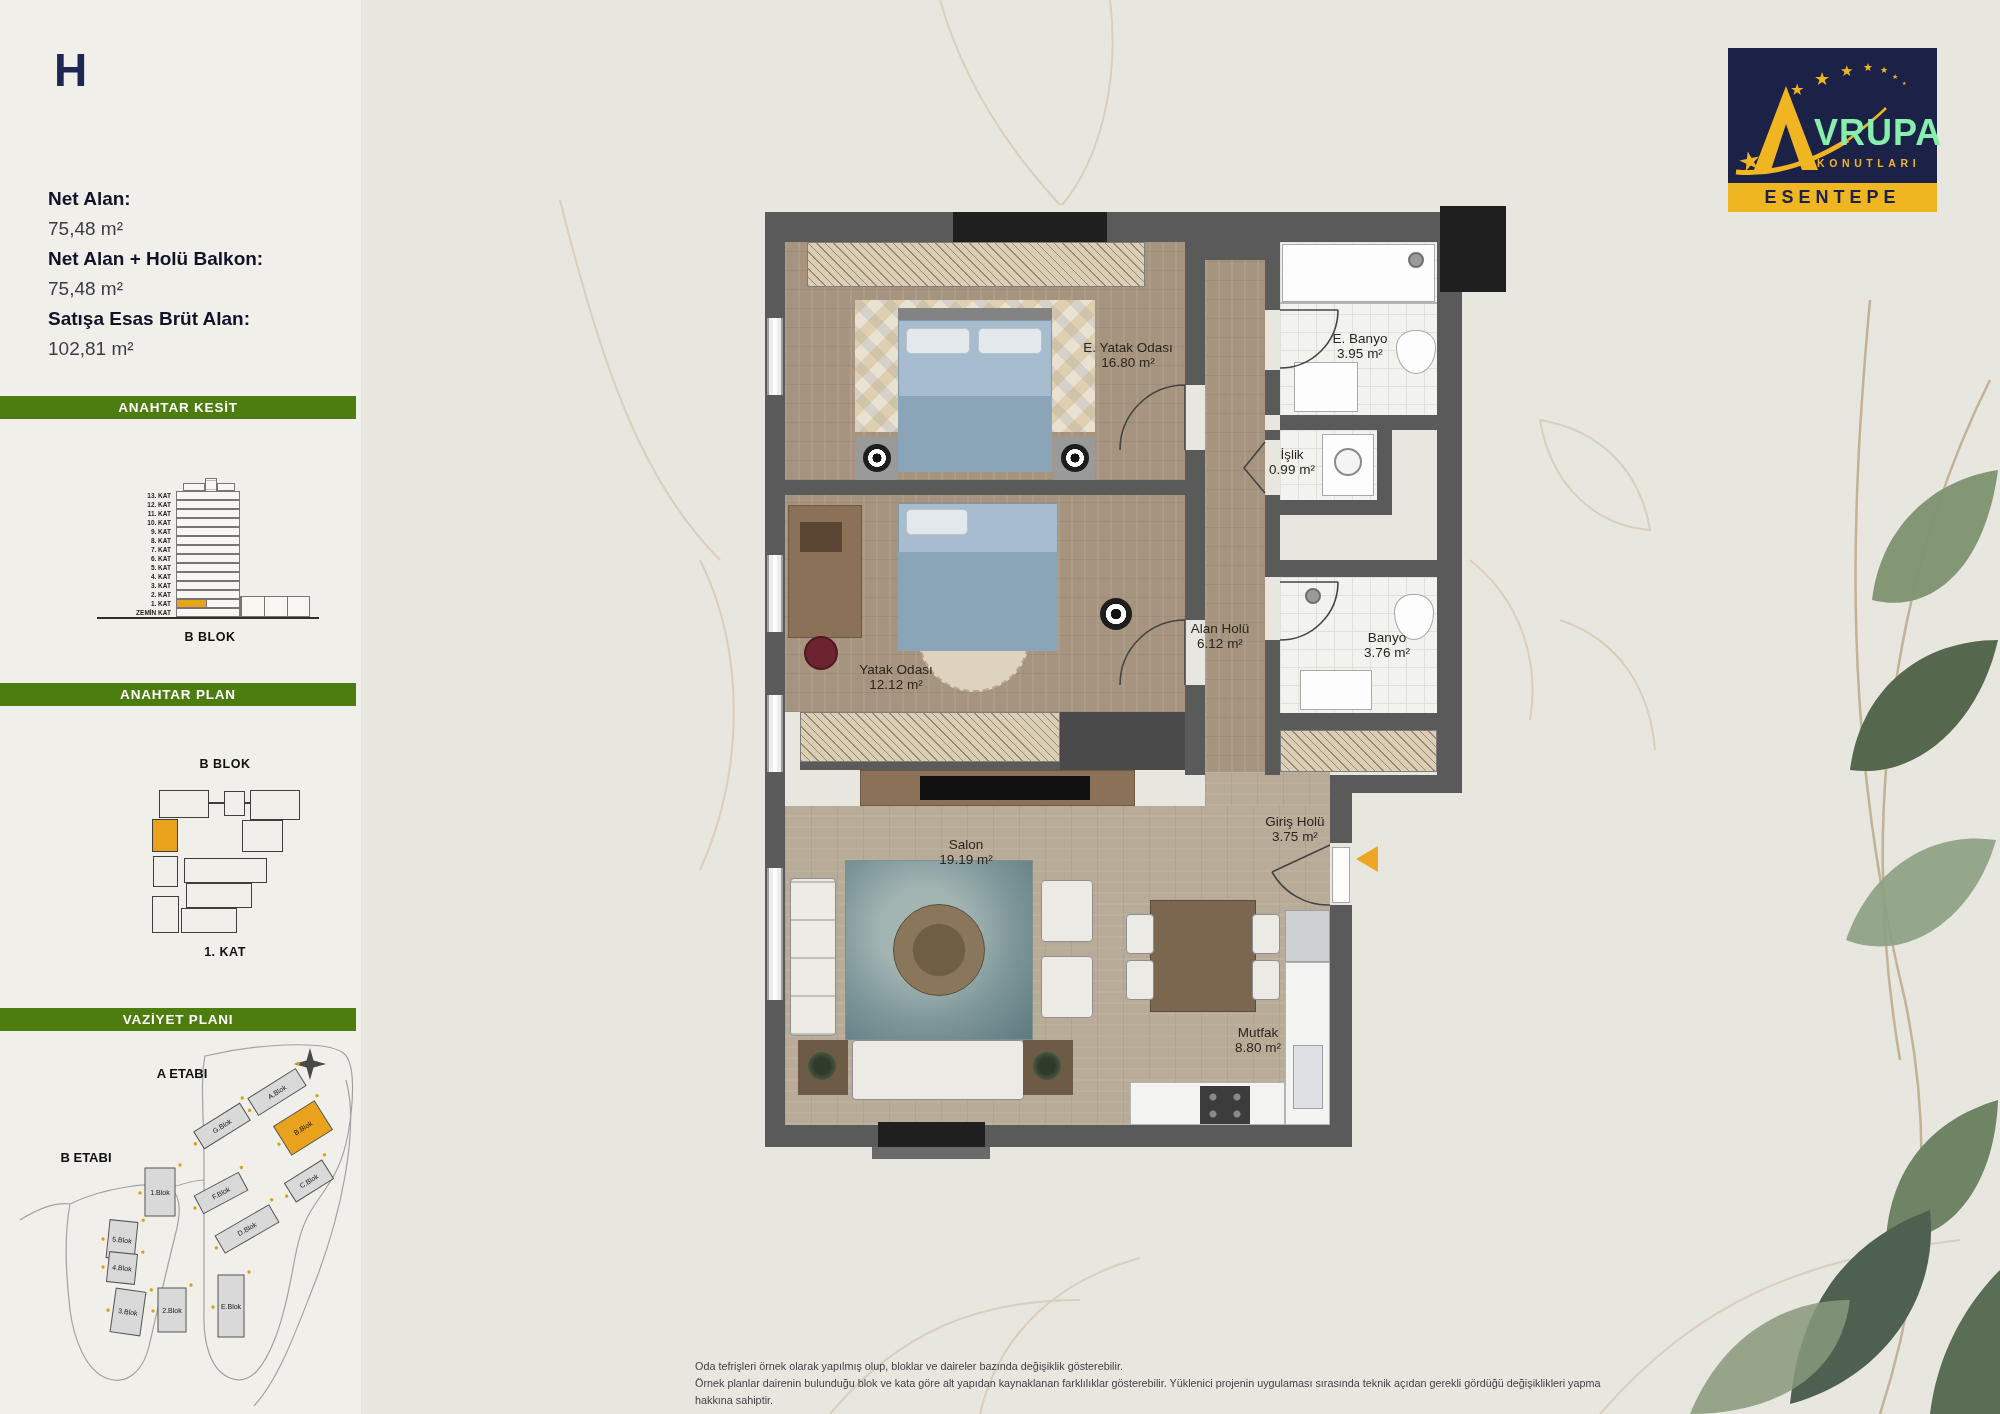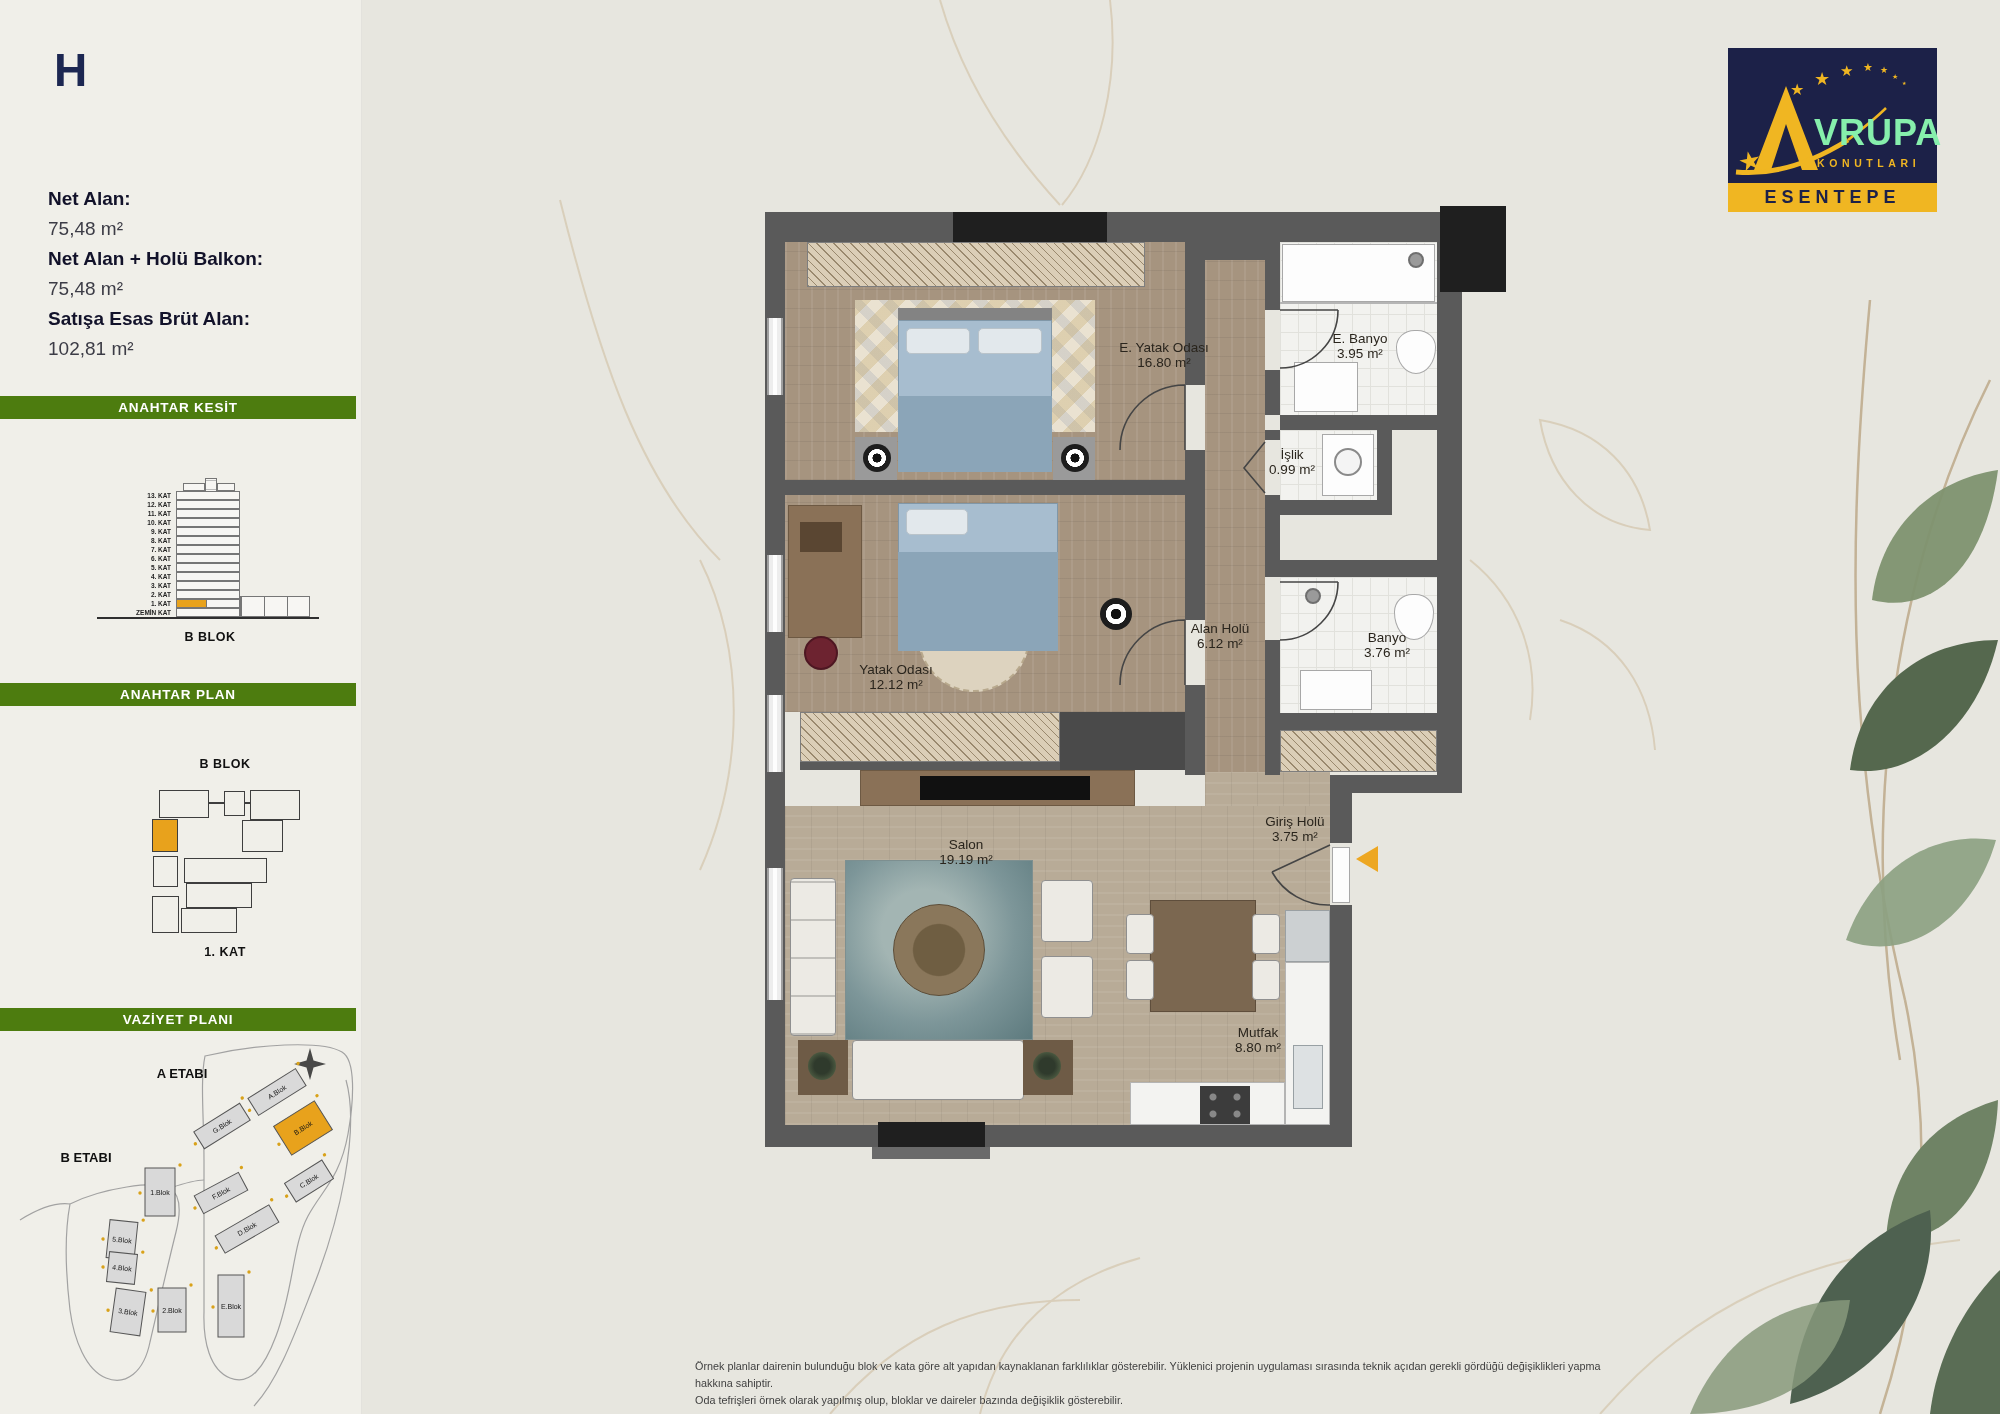--- a/index.html
+++ b/index.html
@@ -261,21 +261,21 @@
       <path d="M360 250 A65 65 0 0 1 425 185 M425 250 L425 185"></path>
       <path d="M360 485 A65 65 0 0 1 425 420 M425 485 L425 420"></path>
       <path d="M578 110 A58 58 0 0 1 520 168 M520 110 L578 110"></path>
       <path d="M578 382 A58 58 0 0 1 520 440 M520 382 L578 382"></path>
       <path d="M505 242 L484 268 L505 293"></path>
       <path d="M570 645 L512 672 M512 672 A64 64 0 0 0 570 705"></path>
     </g>
   </svg>
   <div class="abs" style="left:596px;top:646px;width:0;height:0;z-index:50;border-top:13px solid transparent;border-bottom:13px solid transparent;border-right:22px solid #eda722"></div>
   <div id="plan-labels" class="abs" style="left:0;top:0;width:750px;height:975px;z-index:45">
-      <div class="rlabel" style="left: 368px; top: 155px; margin-left: 36px;">
+      <div class="rlabel" style="left: 368px; top: 155px;">
         <div>E. Yatak Odası</div>
         <div>16.80 m²</div>
       </div>
       <div class="rlabel" style="left: 600px; top: 146px;">
         <div>E. Banyo</div>
         <div>3.95 m²</div>
       </div>
       <div class="rlabel" style="left: 532px; top: 262px;">
         <div>İşlik</div>
         <div>0.99 m²</div>
@@ -419,15 +419,15 @@
     <span class="lstar" style="left:164px;top:25px;font-size:7px">★</span>
     <span class="lstar" style="left:174px;top:33px;font-size:5px">★</span>
     <span class="lstar" style="left:10px;top:100px;font-size:26px;transform:rotate(-12deg)">★</span>
     <div id="brand-rest">VRUPA</div>
     <div id="brand-sub">KONUTLARI</div>
   </div>
   <div id="logo-band">ESENTEPE</div>
 </div>
 
 <div id="disclaimer">
+  <div>Oda tefrişleri örnek olarak yapılmış olup, bloklar ve daireler bazında değişiklik gösterebilir.</div>
   <div>Örnek planlar dairenin bulunduğu blok ve kata göre alt yapıdan kaynaklanan farklılıklar gösterebilir. Yüklenici projenin uygulaması sırasında teknik açıdan gerekli gördüğü değişiklikleri yapma hakkına sahiptir.</div>
-  <div>Oda tefrişleri örnek olarak yapılmış olup, bloklar ve daireler bazında değişiklik gösterebilir.</div>
 </div>
 
 </body></html>

